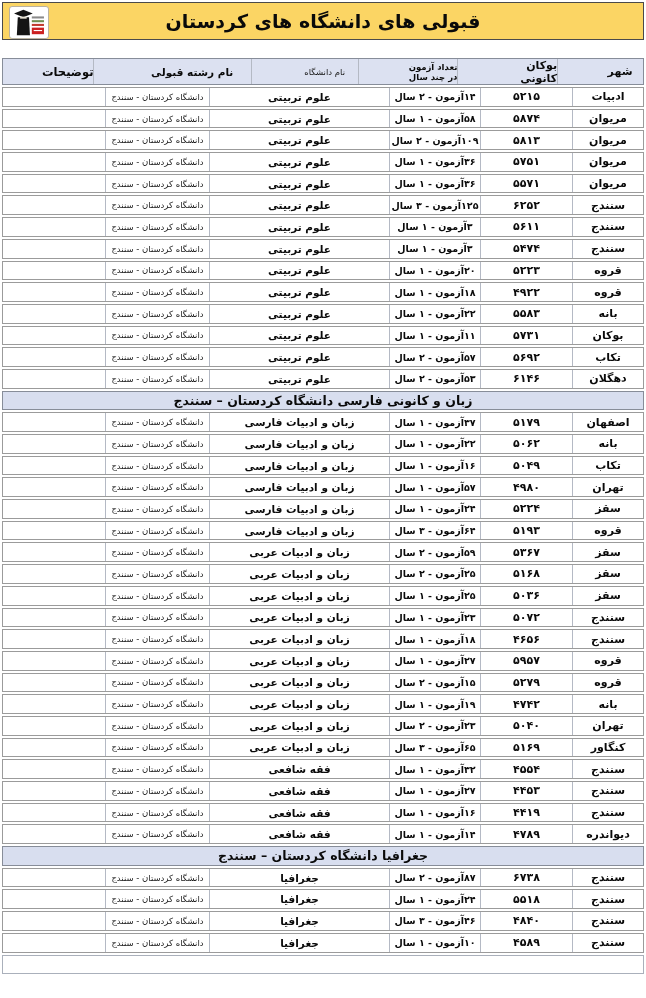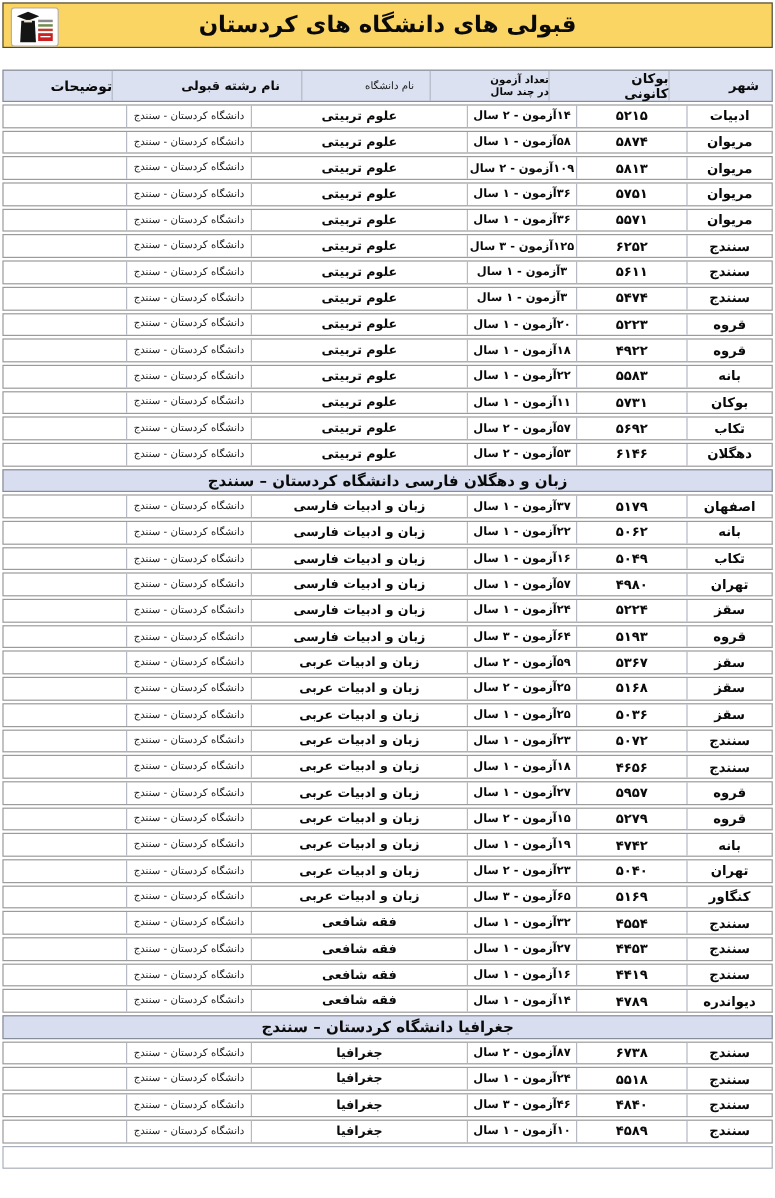--- a/index.html
+++ b/index.html
@@ -196,21 +196,21 @@
         </div>
         <div class="row">
           <div class="cell c-city">دهگلان</div>
           <div class="cell c-score">۶۱۴۶</div>
           <div class="cell c-exams">۵۳آزمون - ۲ سال</div>
           <div class="cell c-major">علوم تربیتی</div>
           <div class="cell c-univ">دانشگاه کردستان - سنندج</div>
           <div class="cell c-notes"></div>
         </div>
         <div class="section-row">
-          <span>زبان و دهگلان فارسی دانشگاه کردستان – سنندج</span>
+          <span>زبان و کانونی فارسی دانشگاه کردستان – سنندج</span>
         </div>
         <div class="row">
           <div class="cell c-city">اصفهان</div>
           <div class="cell c-score">۵۱۷۹</div>
           <div class="cell c-exams">۳۷آزمون - ۱ سال</div>
           <div class="cell c-major">زبان و ادبیات فارسی</div>
           <div class="cell c-univ">دانشگاه کردستان - سنندج</div>
           <div class="cell c-notes"></div>
         </div>
         <div class="row">

